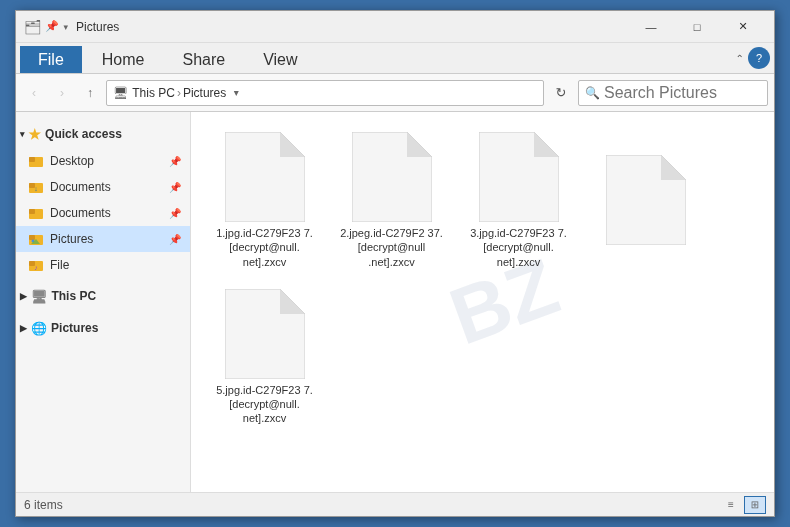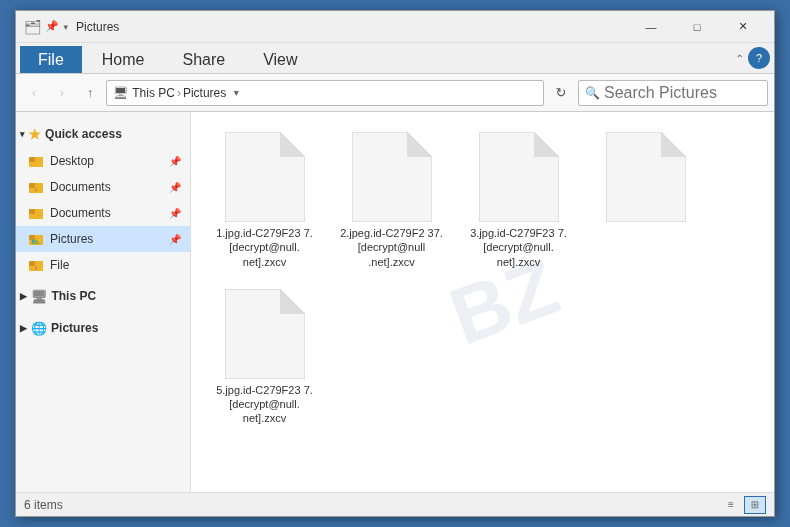--- a/index.html
+++ b/index.html
@@ -230,20 +230,21 @@
       background: white;
       padding: 8px;
       overflow-y: auto;
       position: relative;
     }
     .file-grid {
       display: flex;
       flex-wrap: wrap;
       gap: 12px;
       padding: 8px;
+      align-items: center;
     }
     .file-item {
       width: 115px;
       display: flex;
       flex-direction: column;
       align-items: center;
       cursor: pointer;
       padding: 4px;
       border-radius: 2px;
       gap: 4px;

